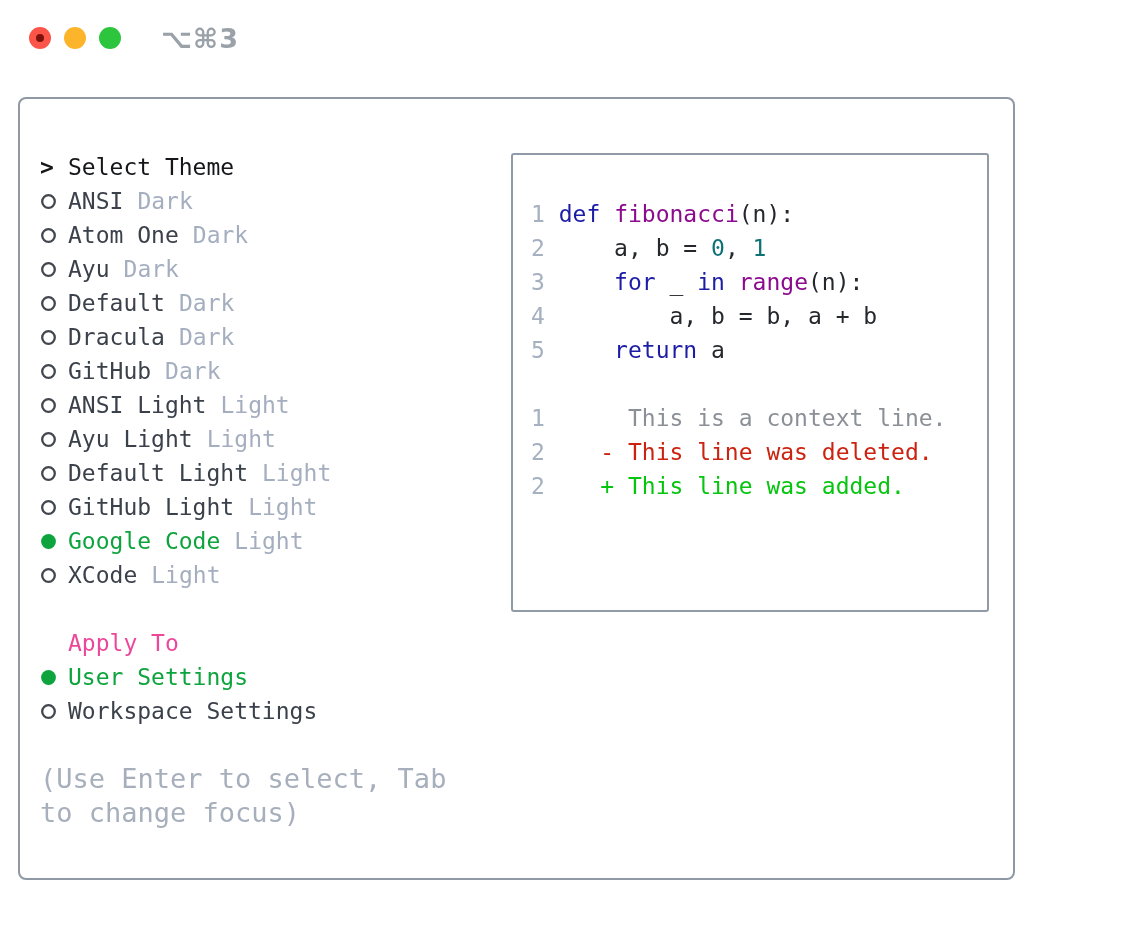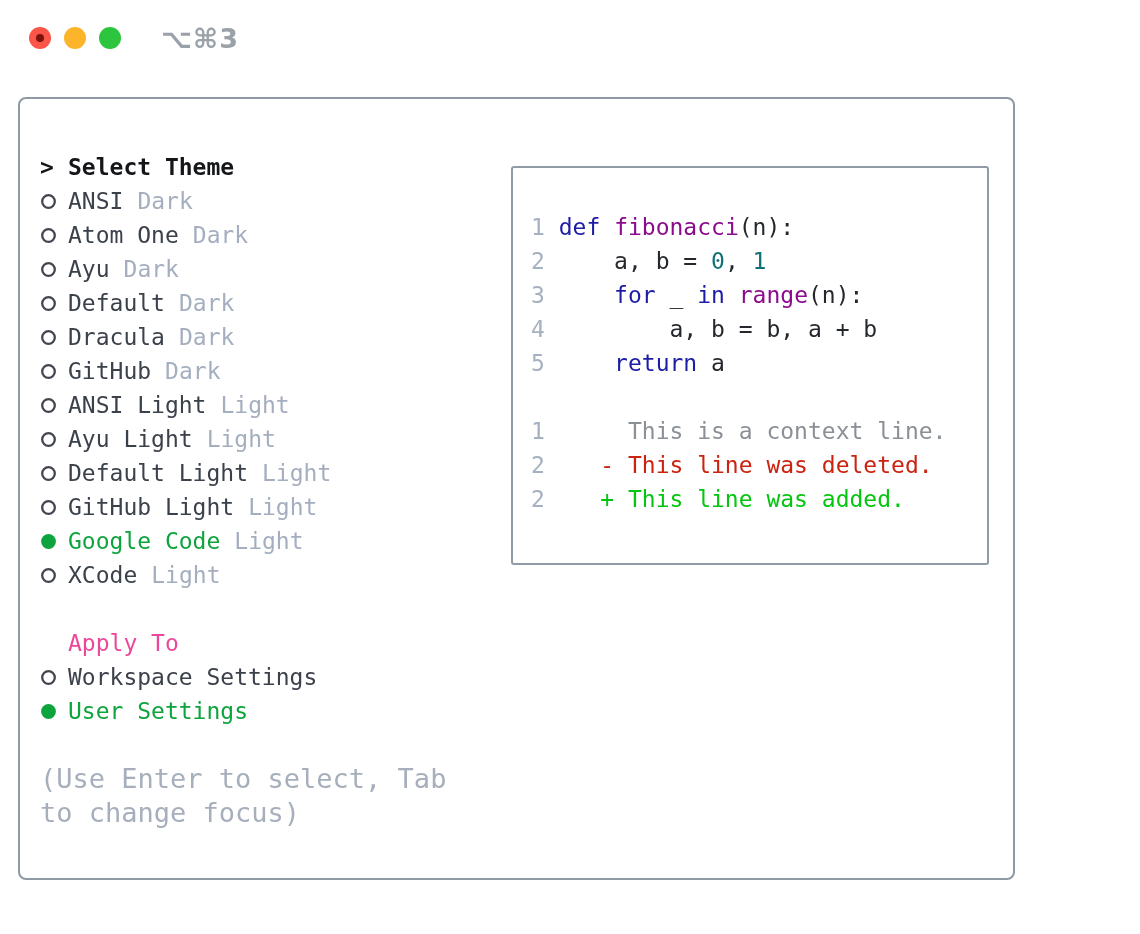--- a/index.html
+++ b/index.html
@@ -21,30 +21,30 @@
            border:2px solid #8e99a4; border-radius:8px; background:#ffffff;
            padding:51px 0 0 20px; display:flex; }
 
   .left-col { width:440px; flex:none; }
   .right-col { margin-left:22px; flex:none; }
 
   .row { display:flex; align-items:center; height:34px; font-size:23px; white-space:pre; }
   .marker { width:28px; flex:none; display:flex; align-items:center; }
   .marker svg { display:block; }
   .prompt { width:28px; flex:none; font-weight:700; color:#14161a; }
-  .hdr { font-weight:700; color:#14161a; }
+  .hdr { font-weight:400; color:#14161a; }
   .iname { color:#3b414b; }
   .iname.sel { color:#0ea43d; }
   .tag { color:#a4aebf; margin-left:14px; }
   .spacer { height:34px; }
   .hint { width:412px; font-size:27px; line-height:34px; color:#a6afbb; white-space:normal; }
 
   
   .preview-title { height:34px; font-size:23px; display:flex; align-items:center; }
-  .preview-box { margin-top:16px; margin-left:9px; width:478px; height:399px;
+  .preview-box { margin-top:3px; margin-left:9px; width:478px; height:459px;
                  border:2px solid #919ba7; border-radius:3px; background:#ffffff;
                  padding:46px 0 0 18px; }
   .cline { height:34px; font-size:23px; white-space:pre; }
   .ln { color:#a5b0c0; }
   .tok-pl { color:#24272c; }
   .tok-kw { color:#1c1ca5; }
   .tok-fn { color:#8b0a8e; }
   .tok-num{ color:#0e7175; }
   .tok-ctx{ color:#8b9097; }
   .tok-del{ color:#cb2310; }
@@ -111,25 +111,25 @@
 
       <div class="spacer"></div>
 
       <div class="row">
         <span class="marker"></span>
         <span style="color:#ec4899;">Apply To</span>
       </div>
 
       <div id="apply-list">
           <div class="row"><span class="marker"><svg width="17" height="17" viewBox="0 0 17 17">
+                <circle cx="8.5" cy="8.5" r="7.4" fill="#0ea43d"></circle>
+              </svg></span><span class="iname sel">User Settings</span></div>
+          <div class="row"><span class="marker"><svg width="17" height="17" viewBox="0 0 17 17">
                 <circle cx="8.5" cy="8.5" r="6.3" fill="none" stroke="#42474f" stroke-width="2.3"></circle>
               </svg></span><span class="iname">Workspace Settings</span></div>
-          <div class="row"><span class="marker"><svg width="17" height="17" viewBox="0 0 17 17">
-                <circle cx="8.5" cy="8.5" r="7.4" fill="#0ea43d"></circle>
-              </svg></span><span class="iname sel">User Settings</span></div>
         </div>
 
       <div class="spacer"></div>
 
       <div class="hint">(Use Enter to select, Tab to change focus)</div>
     </div>
 
     <div class="right-col">
       <div class="preview-box">
         <div id="code-block">

